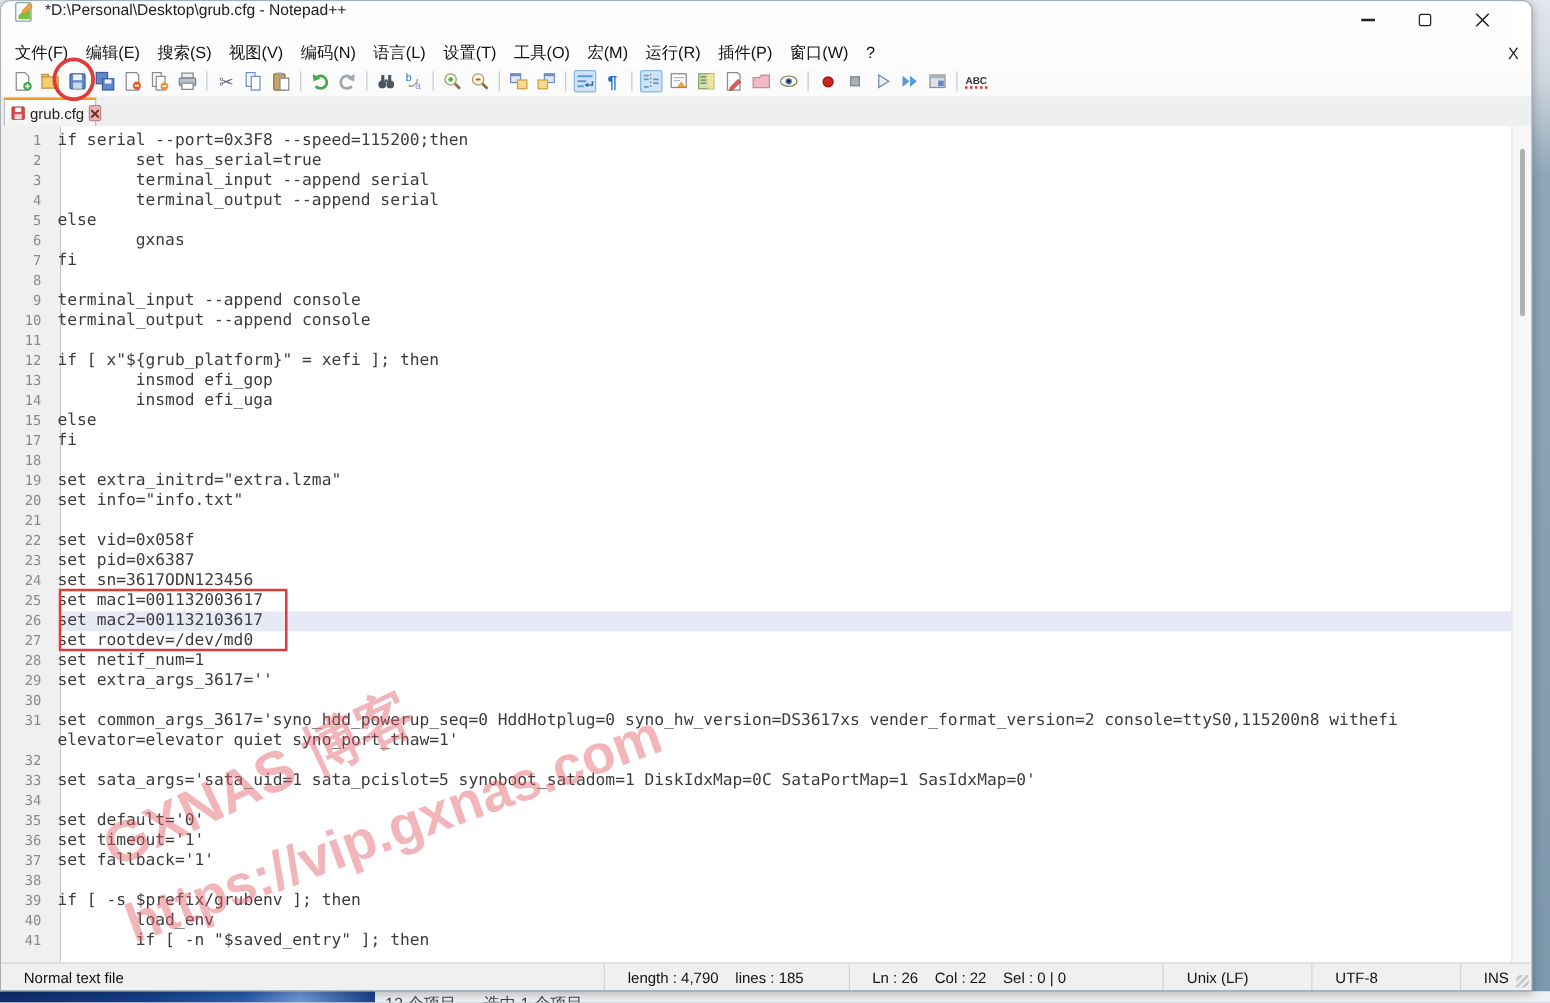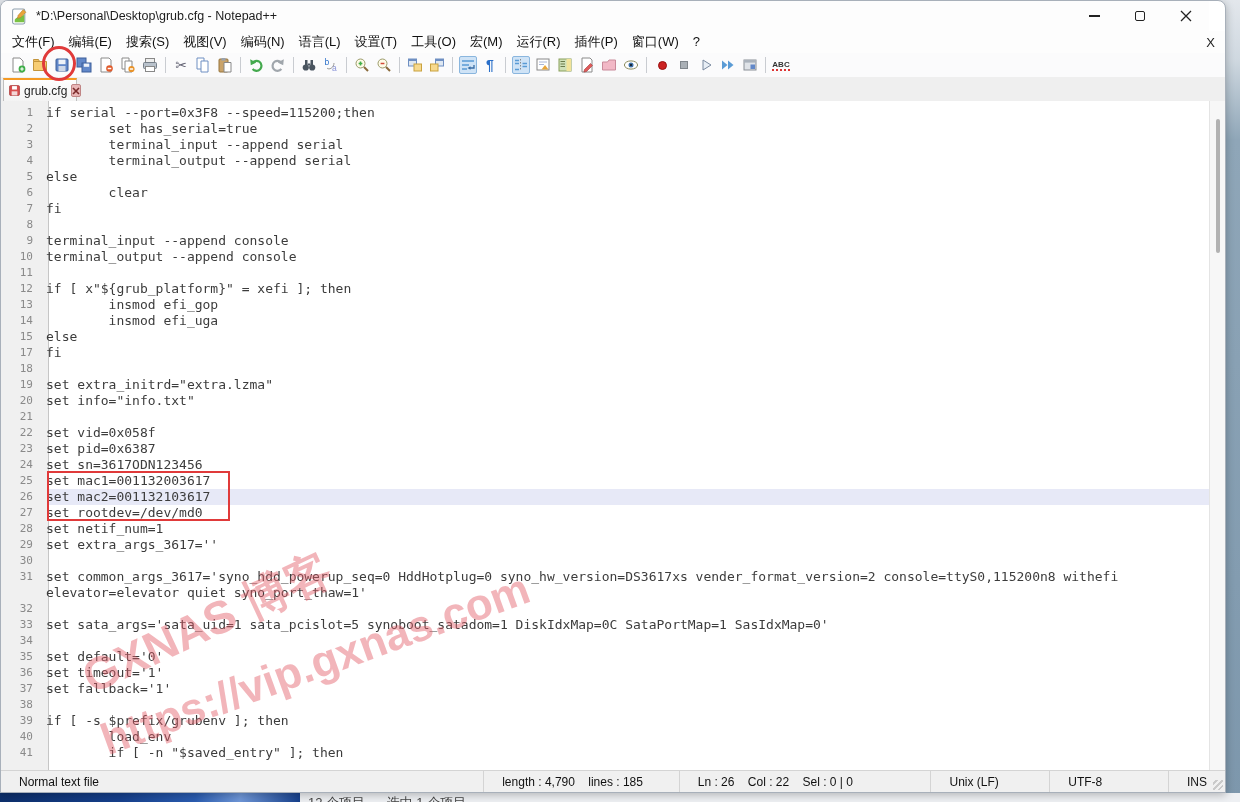--- a/index.html
+++ b/index.html
@@ -11,21 +11,21 @@
   .bg-bottom { position:absolute; left:0; top:793px; width:1240px; height:9px; background:#eef0f3; overflow:hidden; }
   .wallpaper { position:absolute; left:0; top:0; width:300px; height:9px;
                background:linear-gradient(100deg,#0d2f6b 0%,#16408c 40%,#2a5cb0 65%,#6f97d8 80%,#16408c 100%); }
   .explorer-status { position:absolute; left:308px; top:1px; font-size:13px; color:#444; white-space:pre; }
 
   
   .npp-window { position:absolute; left:0; top:0; width:1226px; height:793px;
                 background:#fff; border:1px solid #a8b0ba; border-radius:8px 8px 0 0; overflow:hidden;
                 box-shadow:0 2px 8px rgba(0,0,0,.25); }
 
-  .titlebar { position:absolute; left:0; top:0; right:16px; height:30px; background:#fdfdfd; display:flex; align-items:center; }
+  .titlebar { position:absolute; left:0; top:0; right:16px; height:30px; background:#fdfdfd; display:flex; align-items:flex-start; }
   .app-icon { width:17px; height:17px; margin:0 8px 0 10px; flex:0 0 auto; }
   .title-text { font-size:12.5px; color:#1d1d1d; }
   .win-controls { position:absolute; right:0; top:0; height:30px; display:flex; }
   .wc { width:46px; height:30px; display:flex; align-items:center; justify-content:center; }
   .wc-min-bar { width:11px; height:1.4px; background:#222; }
   .wc-max-box { width:10px; height:10px; border:1.4px solid #222; border-radius:2px; }
 
   .menubar { position:absolute; left:0; top:30px; right:0; height:22px; background:#fdfdfd; display:flex; align-items:center; padding-left:4px; }
   .menu-item { font-size:13px; color:#111; padding:0 7px; line-height:22px; cursor:default; }
   .menu-close { position:absolute; right:10px; font-size:13px; color:#222; }
@@ -373,21 +373,21 @@
           <div class="row">
             <span class="ln">4</span>
             <span class="code">        terminal_output --append serial</span>
           </div>
           <div class="row">
             <span class="ln">5</span>
             <span class="code">else</span>
           </div>
           <div class="row">
             <span class="ln">6</span>
-            <span class="code">        clear</span>
+            <span class="code">        gxnas</span>
           </div>
           <div class="row">
             <span class="ln">7</span>
             <span class="code">fi</span>
           </div>
           <div class="row">
             <span class="ln">8</span>
             <span class="code"></span>
           </div>
           <div class="row">

